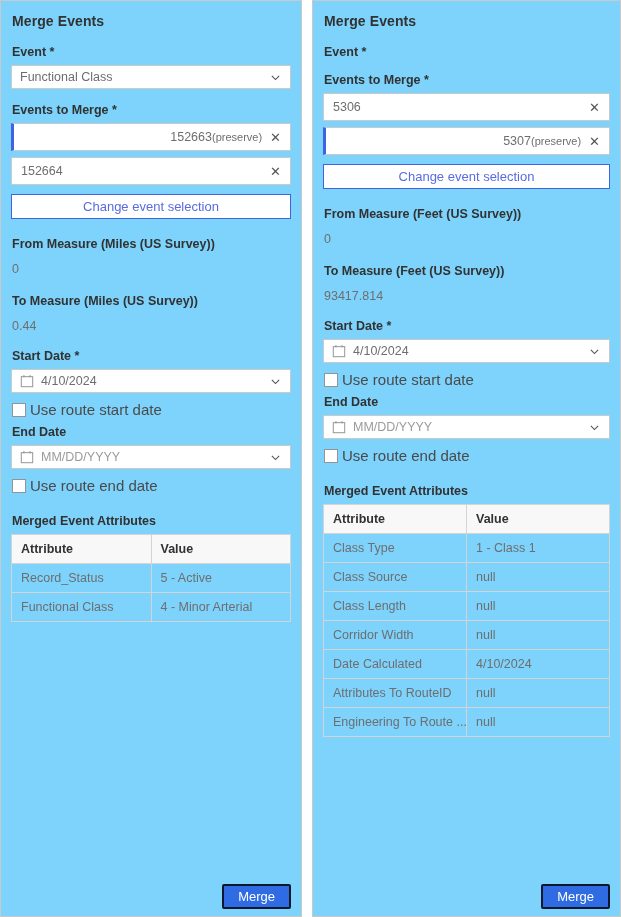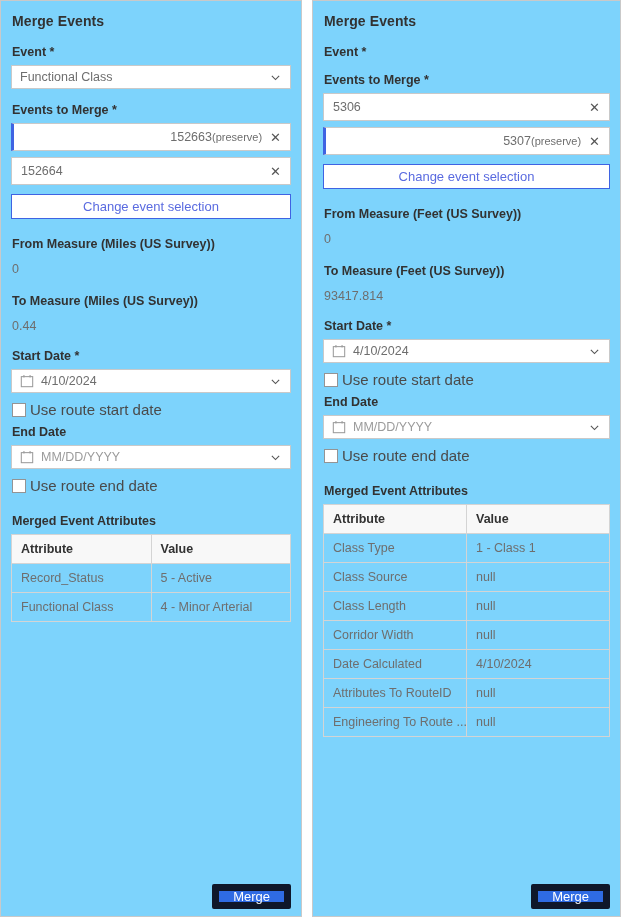--- a/index.html
+++ b/index.html
@@ -78,21 +78,21 @@
     border: 1px solid #d4d4d4; text-align: left;
     padding: 7px 9px; width: 50%;
     white-space: nowrap; overflow: hidden;
   }
   .attr-table th { background: #f8f8f8; color: #323232; font-weight: 700; }
   .attr-table td { color: #6e6e6e; }
 
   .merge-btn {
     position: absolute; right: 10px; bottom: 7px;
     min-width: 66px; height: 25px; padding: 0 14px;
-    background: #2f6be3; border: 7px solid #0f172a; border-radius: 2px;
+    background: #2f6be3; border: 2px solid #0f172a; border-radius: 2px;
     color: #fff; font-size: 13px; display: flex; align-items: center; justify-content: center;
     cursor: pointer; font-family: inherit;
   }
 
   svg { display: block; }
 </style>
 </head>
 <body>
 
 <div class="workspace">

